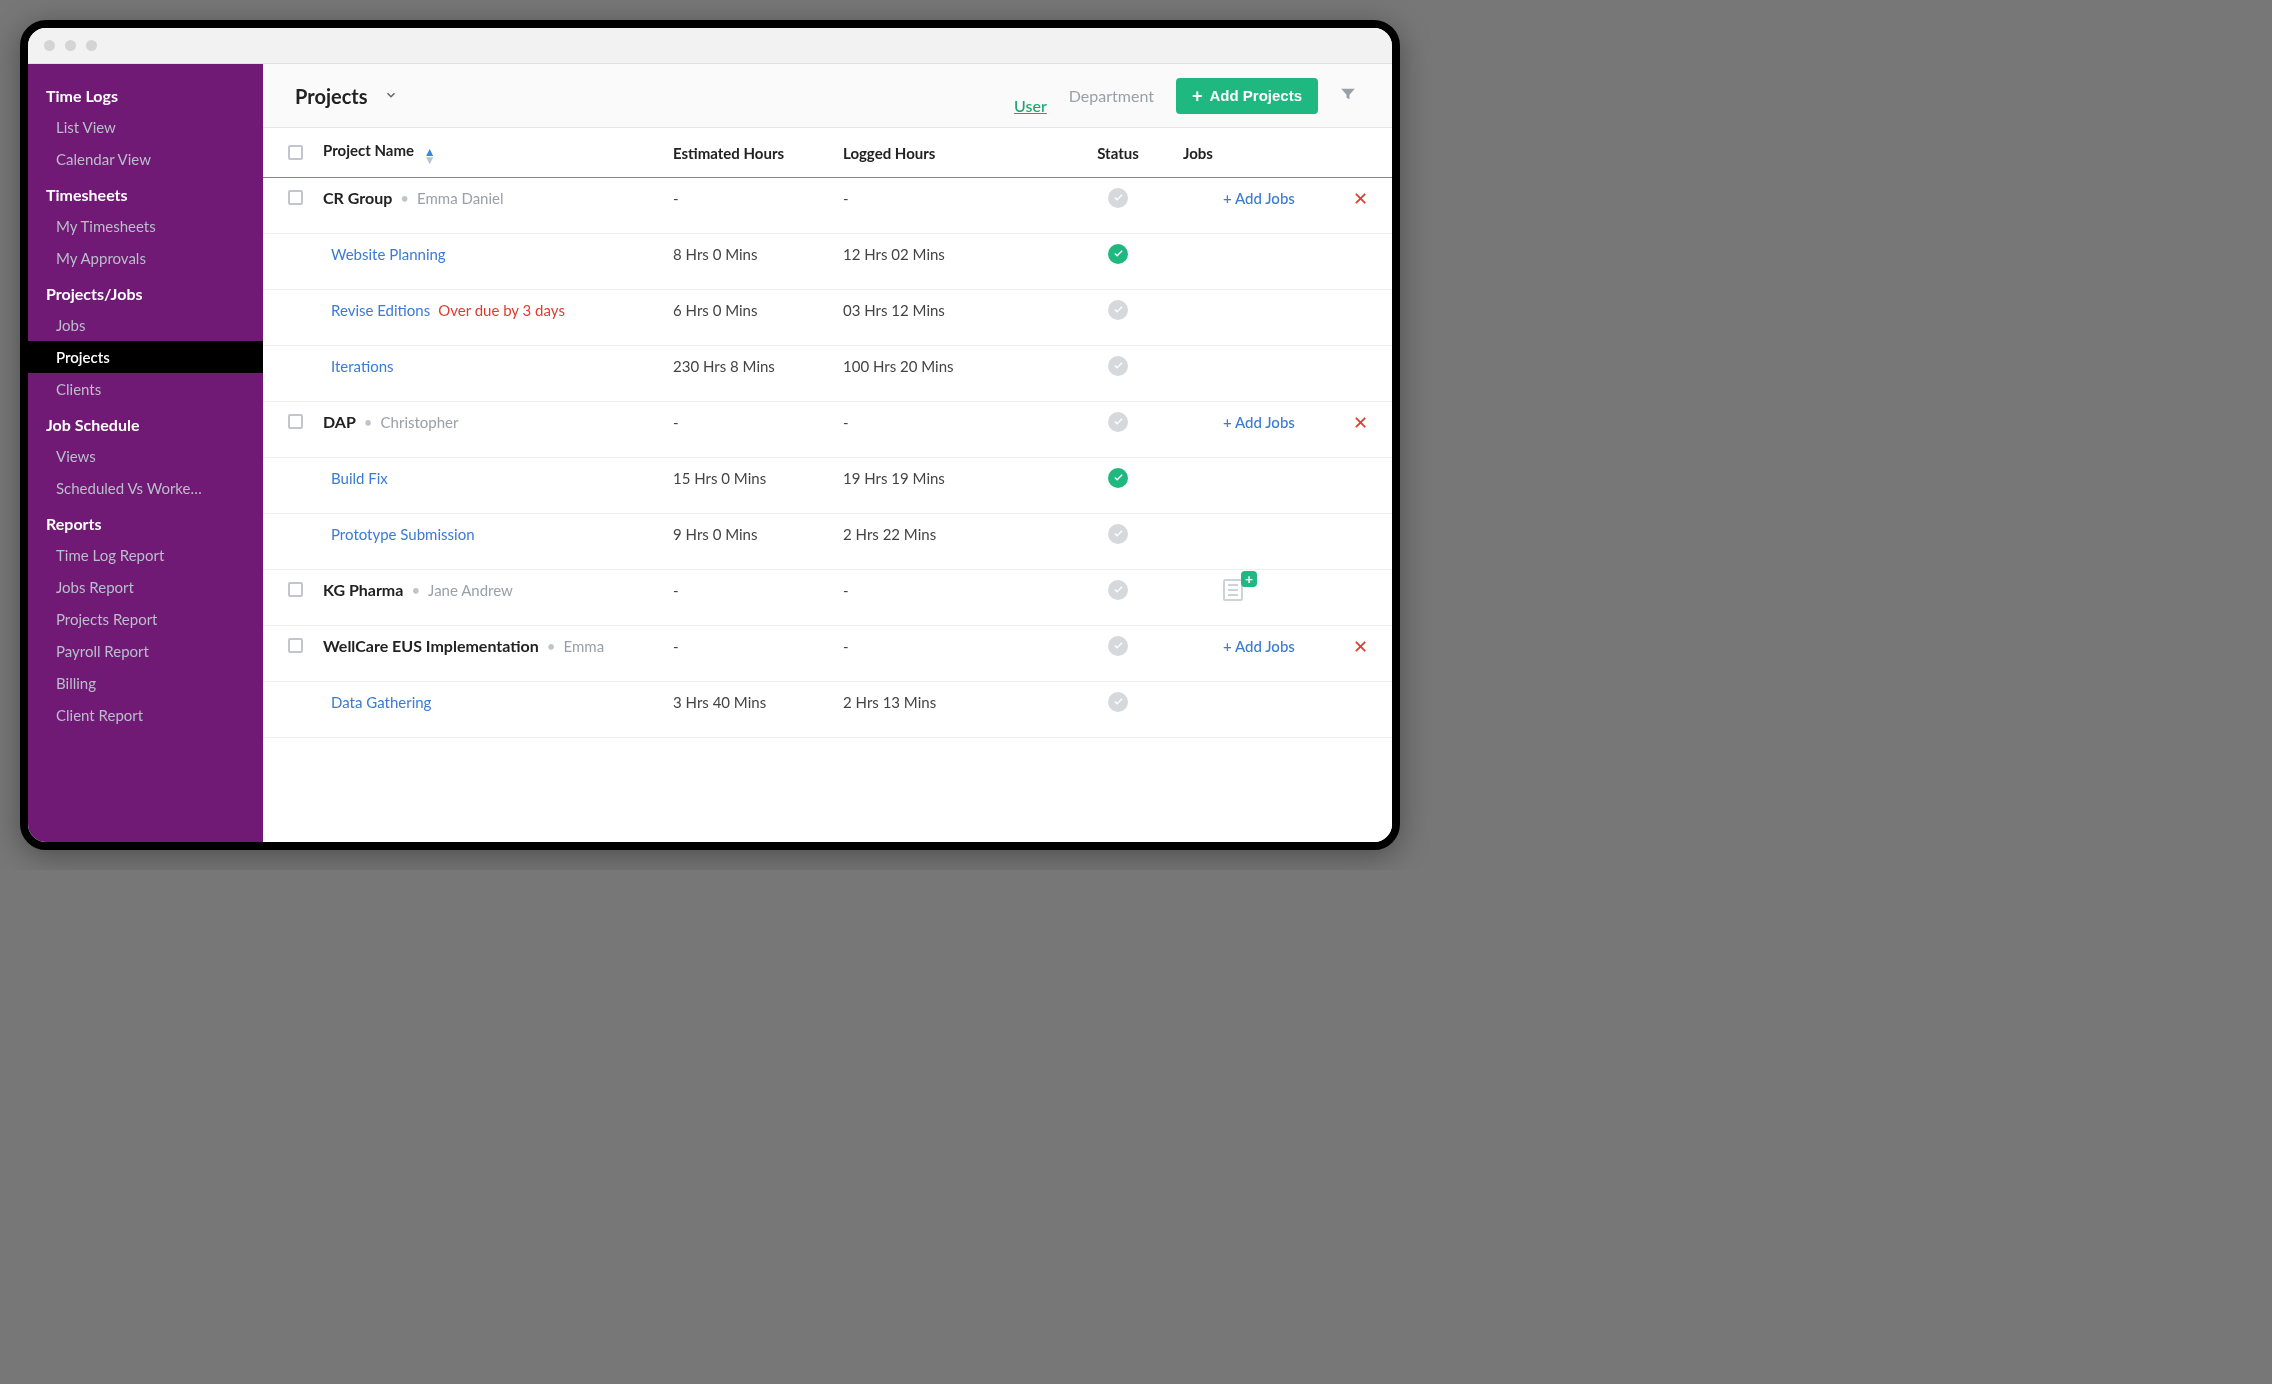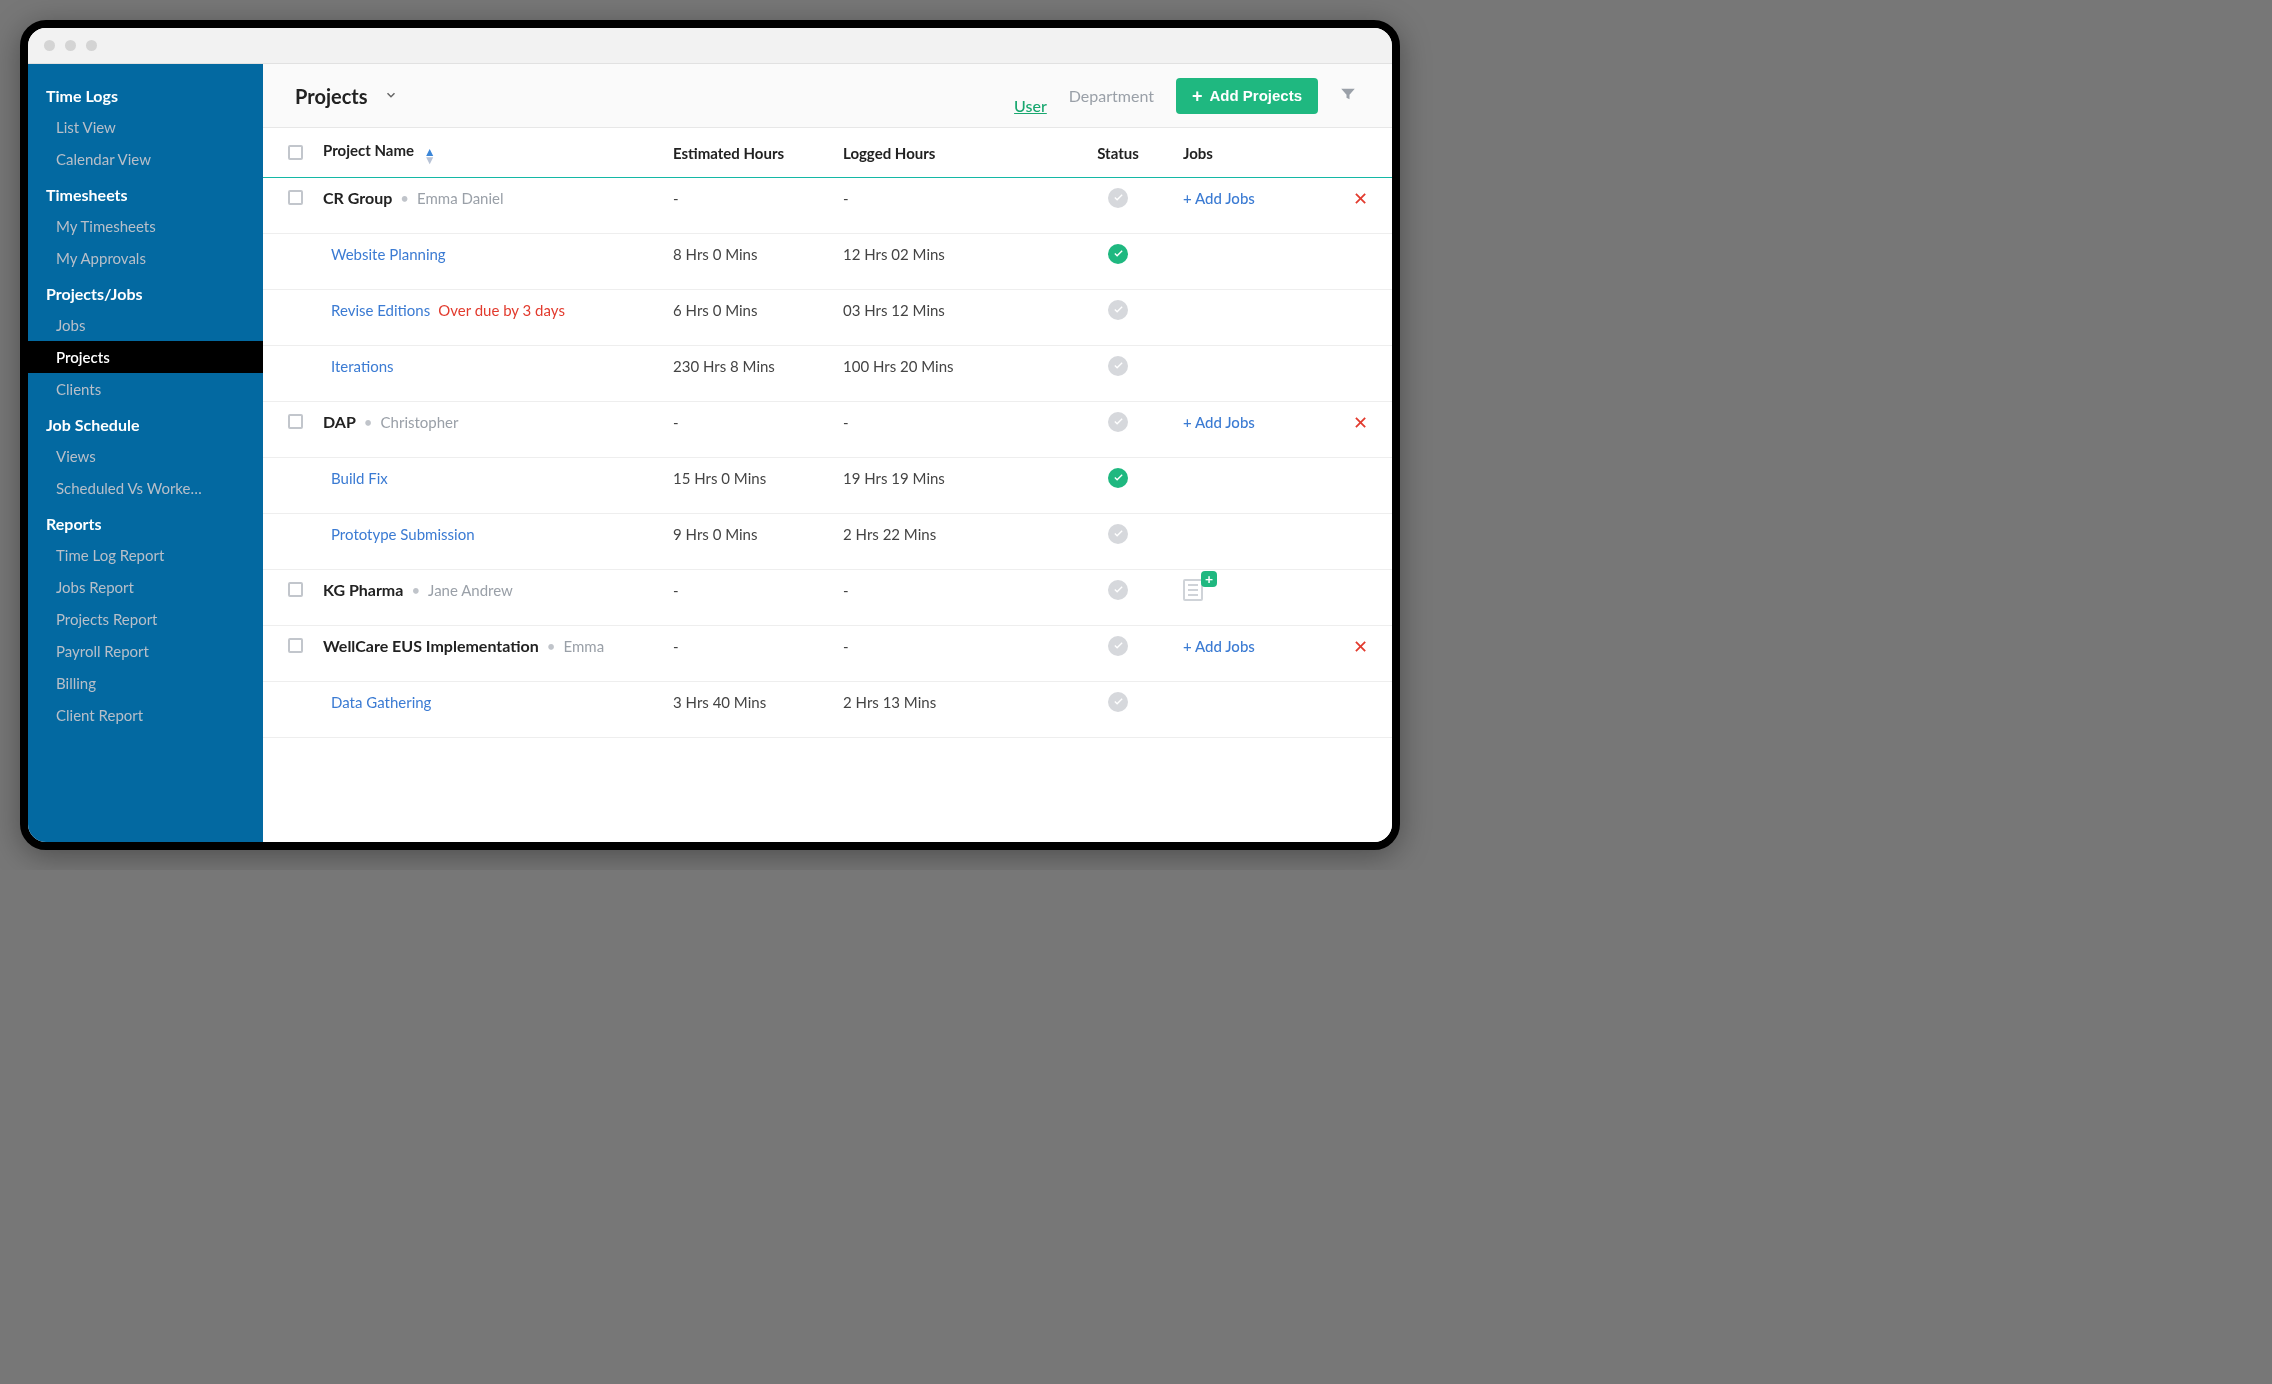--- a/index.html
+++ b/index.html
@@ -29,21 +29,21 @@
     gap: 10px;
   }
   .dot { width: 11px; height: 11px; border-radius: 50%; background: #d4d4d4; }
   .app {
     flex: 1;
     display: flex;
     min-height: 0;
   }
   .sidebar {
     width: 235px;
-    background: #0369a1;
+    background: #701a75;
     color: #c9ced6;
     padding: 12px 0 14px;
     overflow-y: auto;
     font-size: 15px;
   }
   .nav-section-title {
     color: #fff;
     font-weight: 700;
     padding: 10px 18px 6px;
     font-size: 16px;
@@ -155,21 +155,21 @@
     width: 15px; height: 15px; border: 2px solid #c2c6cc; border-radius: 2px; background: #fff;
   }
   .status-cell { text-align:center; }
   .status-dot {
     width: 20px; height: 20px; border-radius: 50%;
     display: inline-flex; align-items:center; justify-content:center;
   }
   .status-dot.gray { background:#d6d8dc; color:#fff; }
   .status-dot.green { background:#1fb880; color:#fff; }
   .status-dot svg { width:11px; height:11px; }
-  .jobs-cell { display:flex; align-items:center; gap:16px; }
+  .jobs-cell { display:flex; align-items:center; gap:16px;margin-left:40px; }
   .add-jobs-link { color:#3b7bd3; font-weight:500; cursor:pointer; }
   .del-x { color:#e23b2e; cursor:pointer; margin-left:auto; font-weight:300; font-size:18px; }
   .bullet-sep { color:#c0c4ca; margin: 0 8px; }
   .jobs-badge {
     position: relative;
     display:inline-block;
     width: 30px; height: 22px;
   }
   .jobs-badge .doc {
     width: 20px; height: 22px; border:2px solid #cfd3d8; border-radius:2px;

